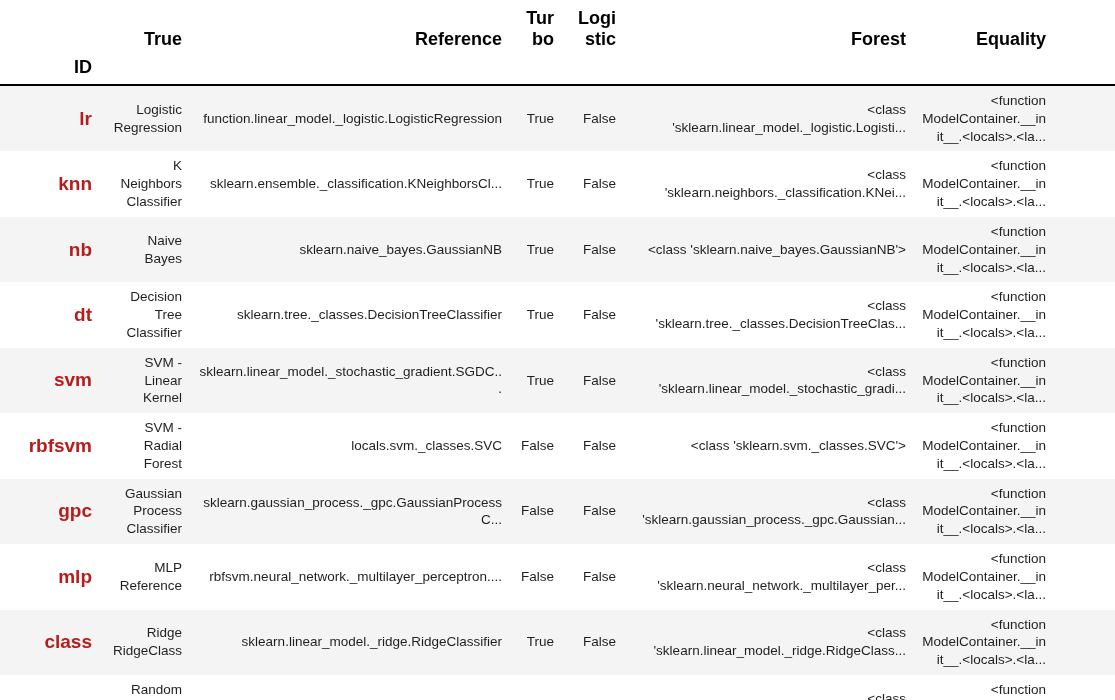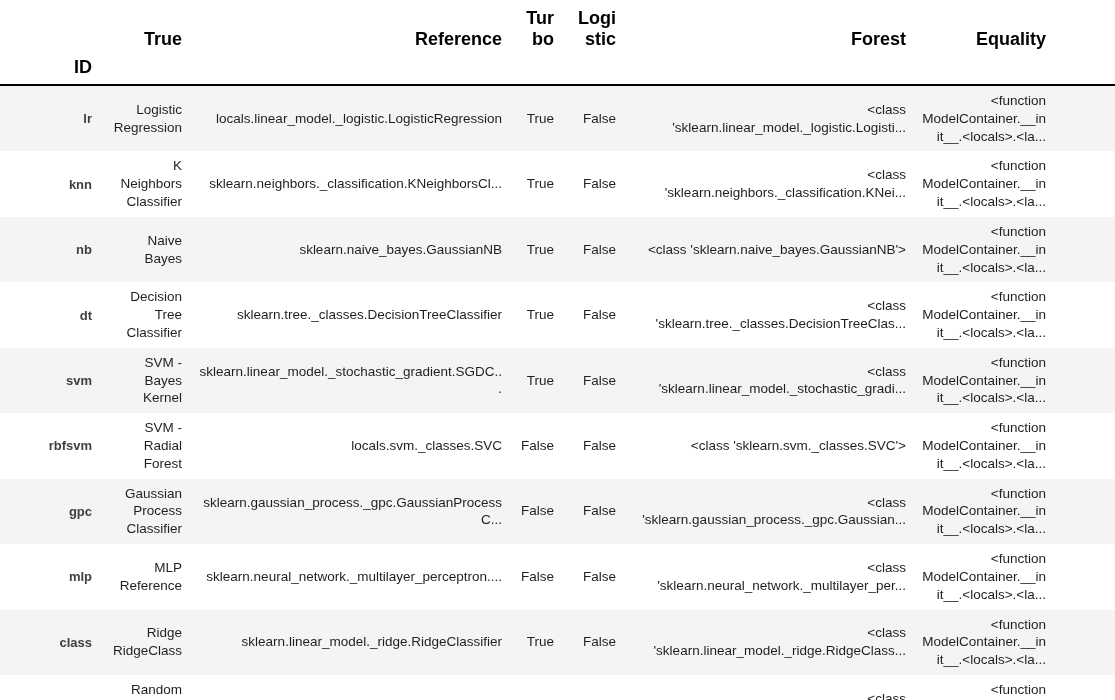--- a/index.html
+++ b/index.html
@@ -52,22 +52,22 @@
     padding-left: 38px;
   }
   thead tr.index-head th.spacer { border-bottom: 2px solid #000000; }
 
   table.dataframe tbody th.row-id {
     font-weight: bold;
     text-align: right;
     vertical-align: middle;
     padding: 6px 8px;
     border: none;
-    color: #404040;
-    font-size: 13px;
+    color: #b91c1c;
+    font-size: 19px;
   }
 
   table.dataframe tbody td {
     text-align: right;
     vertical-align: middle;
     padding: 6px 8px;
     border: none;
     color: #1f1f1f;
     word-wrap: break-word;
     overflow-wrap: break-word;
@@ -123,31 +123,31 @@
         <th class="spacer"></th>
         <th class="spacer"></th>
         <th class="spacer"></th>
         <th class="spacer"></th>
       </tr>
     </thead>
     <tbody id="df-body">
         <tr class="odd">
           <th class="row-id">lr</th>
           <td>Logistic Regression</td>
-          <td>locals.linear_model._logistic.LogisticRegression</td>
+          <td>function.linear_model._logistic.LogisticRegression</td>
           <td class="nowrap">True</td>
           <td class="nowrap">False</td>
           <td>&lt;class 'sklearn.linear_model._logistic.Logisti...</td>
           <td>&lt;function ModelContainer.__init__.&lt;locals&gt;.&lt;la...</td>
           <td>'rand</td>
         </tr>
         <tr class="even">
           <th class="row-id">knn</th>
           <td>K Neighbors Classifier</td>
-          <td>sklearn.neighbors._classification.KNeighborsCl...</td>
+          <td>sklearn.ensemble._classification.KNeighborsCl...</td>
           <td class="nowrap">True</td>
           <td class="nowrap">False</td>
           <td>&lt;class 'sklearn.neighbors._classification.KNei...</td>
           <td>&lt;function ModelContainer.__init__.&lt;locals&gt;.&lt;la...</td>
           <td>{'</td>
         </tr>
         <tr class="odd">
           <th class="row-id">nb</th>
           <td>Naive Bayes</td>
           <td>sklearn.naive_bayes.GaussianNB</td>
@@ -162,21 +162,21 @@
           <td>Decision Tree Classifier</td>
           <td>sklearn.tree._classes.DecisionTreeClassifier</td>
           <td class="nowrap">True</td>
           <td class="nowrap">False</td>
           <td>&lt;class 'sklearn.tree._classes.DecisionTreeClas...</td>
           <td>&lt;function ModelContainer.__init__.&lt;locals&gt;.&lt;la...</td>
           <td>{'rand</td>
         </tr>
         <tr class="odd">
           <th class="row-id">svm</th>
-          <td>SVM - Bayes Kernel</td>
+          <td>SVM - Linear Kernel</td>
           <td>sklearn.linear_model._stochastic_gradient.SGDC...</td>
           <td class="nowrap">True</td>
           <td class="nowrap">False</td>
           <td>&lt;class 'sklearn.linear_model._stochastic_gradi...</td>
           <td>&lt;function ModelContainer.__init__.&lt;locals&gt;.&lt;la...</td>
           <td>{ 'lo 'pe</td>
         </tr>
         <tr class="even">
           <th class="row-id">rbfsvm</th>
           <td>SVM - Radial Forest</td>
@@ -193,21 +193,21 @@
           <td>sklearn.gaussian_process._gpc.GaussianProcessC...</td>
           <td class="nowrap">False</td>
           <td class="nowrap">False</td>
           <td>&lt;class 'sklearn.gaussian_process._gpc.Gaussian...</td>
           <td>&lt;function ModelContainer.__init__.&lt;locals&gt;.&lt;la...</td>
           <td>{'cop 'rand</td>
         </tr>
         <tr class="even">
           <th class="row-id">mlp</th>
           <td>MLP Reference</td>
-          <td>sklearn.neural_network._multilayer_perceptron....</td>
+          <td>rbfsvm.neural_network._multilayer_perceptron....</td>
           <td class="nowrap">False</td>
           <td class="nowrap">False</td>
           <td>&lt;class 'sklearn.neural_network._multilayer_per...</td>
           <td>&lt;function ModelContainer.__init__.&lt;locals&gt;.&lt;la...</td>
           <td>{'rand 'max</td>
         </tr>
         <tr class="odd">
           <th class="row-id">class</th>
           <td>Ridge RidgeClass</td>
           <td>sklearn.linear_model._ridge.RidgeClassifier</td>

